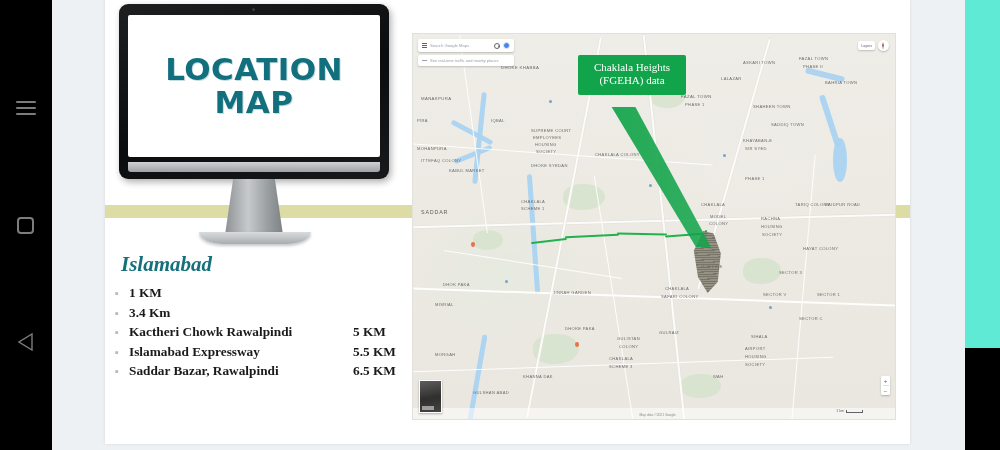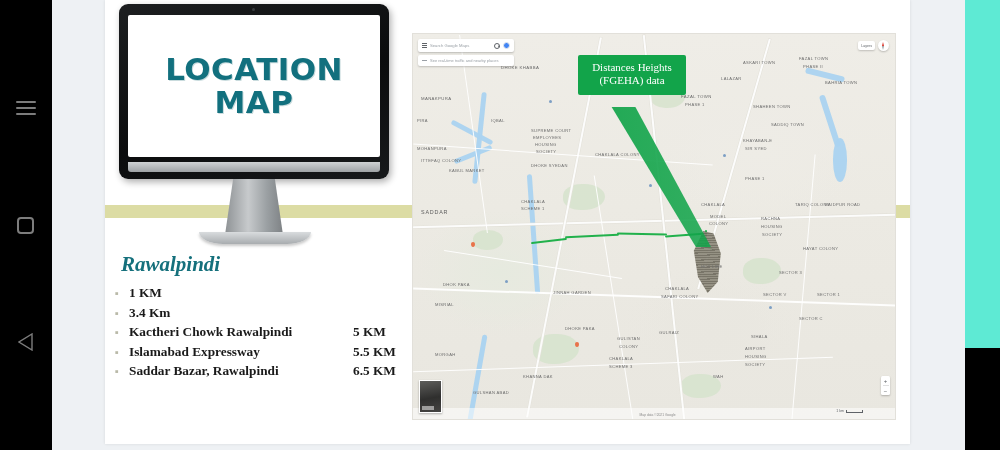--- a/index.html
+++ b/index.html
@@ -354,21 +354,21 @@
             <div>MAP</div>
           </div>
         </div>
         <div class="mon-chinbar"></div>
       </div>
       <div class="mon-neck"></div>
       <div class="mon-foot"></div>
     </div>
 
     <div id="distances">
-      <div class="dist-head">Rawalpindi</div>
+      <div class="dist-head">Islamabad</div>
       <ul class="dist-list" id="dist-list">
           <li class="dist-row">
             <span class="dist-bullet">▪</span>
             <span class="dist-val">1 KM</span>
           </li>
           <li class="dist-row">
             <span class="dist-bullet">▪</span>
             <span class="dist-val">3.4 Km</span>
           </li>
           <li class="dist-row">
@@ -498,21 +498,21 @@
       <div class="poi-pin" style="left:162px;top:308px;"></div>
       <div class="poi-dot" style="left:136px;top:66px;"></div>
       <div class="poi-dot" style="left:206px;top:46px;"></div>
       <div class="poi-dot" style="left:236px;top:150px;"></div>
       <div class="poi-dot" style="left:92px;top:246px;"></div>
       <div class="poi-dot" style="left:310px;top:120px;"></div>
       <div class="poi-dot" style="left:356px;top:272px;"></div>
 
       <div id="callout-tail"></div>
       <div id="callout">
-        <div>Distances Heights</div>
+        <div>Chaklala Heights</div>
         <div>(FGEHA) data</div>
       </div>
 
       <div id="map-search">
         <span class="srch-menu">
             <span></span>
           </span>
         <span class="srch-ph">Search Google Maps</span>
         <span class="srch-mag"></span>
         <span class="srch-avatar"></span>

